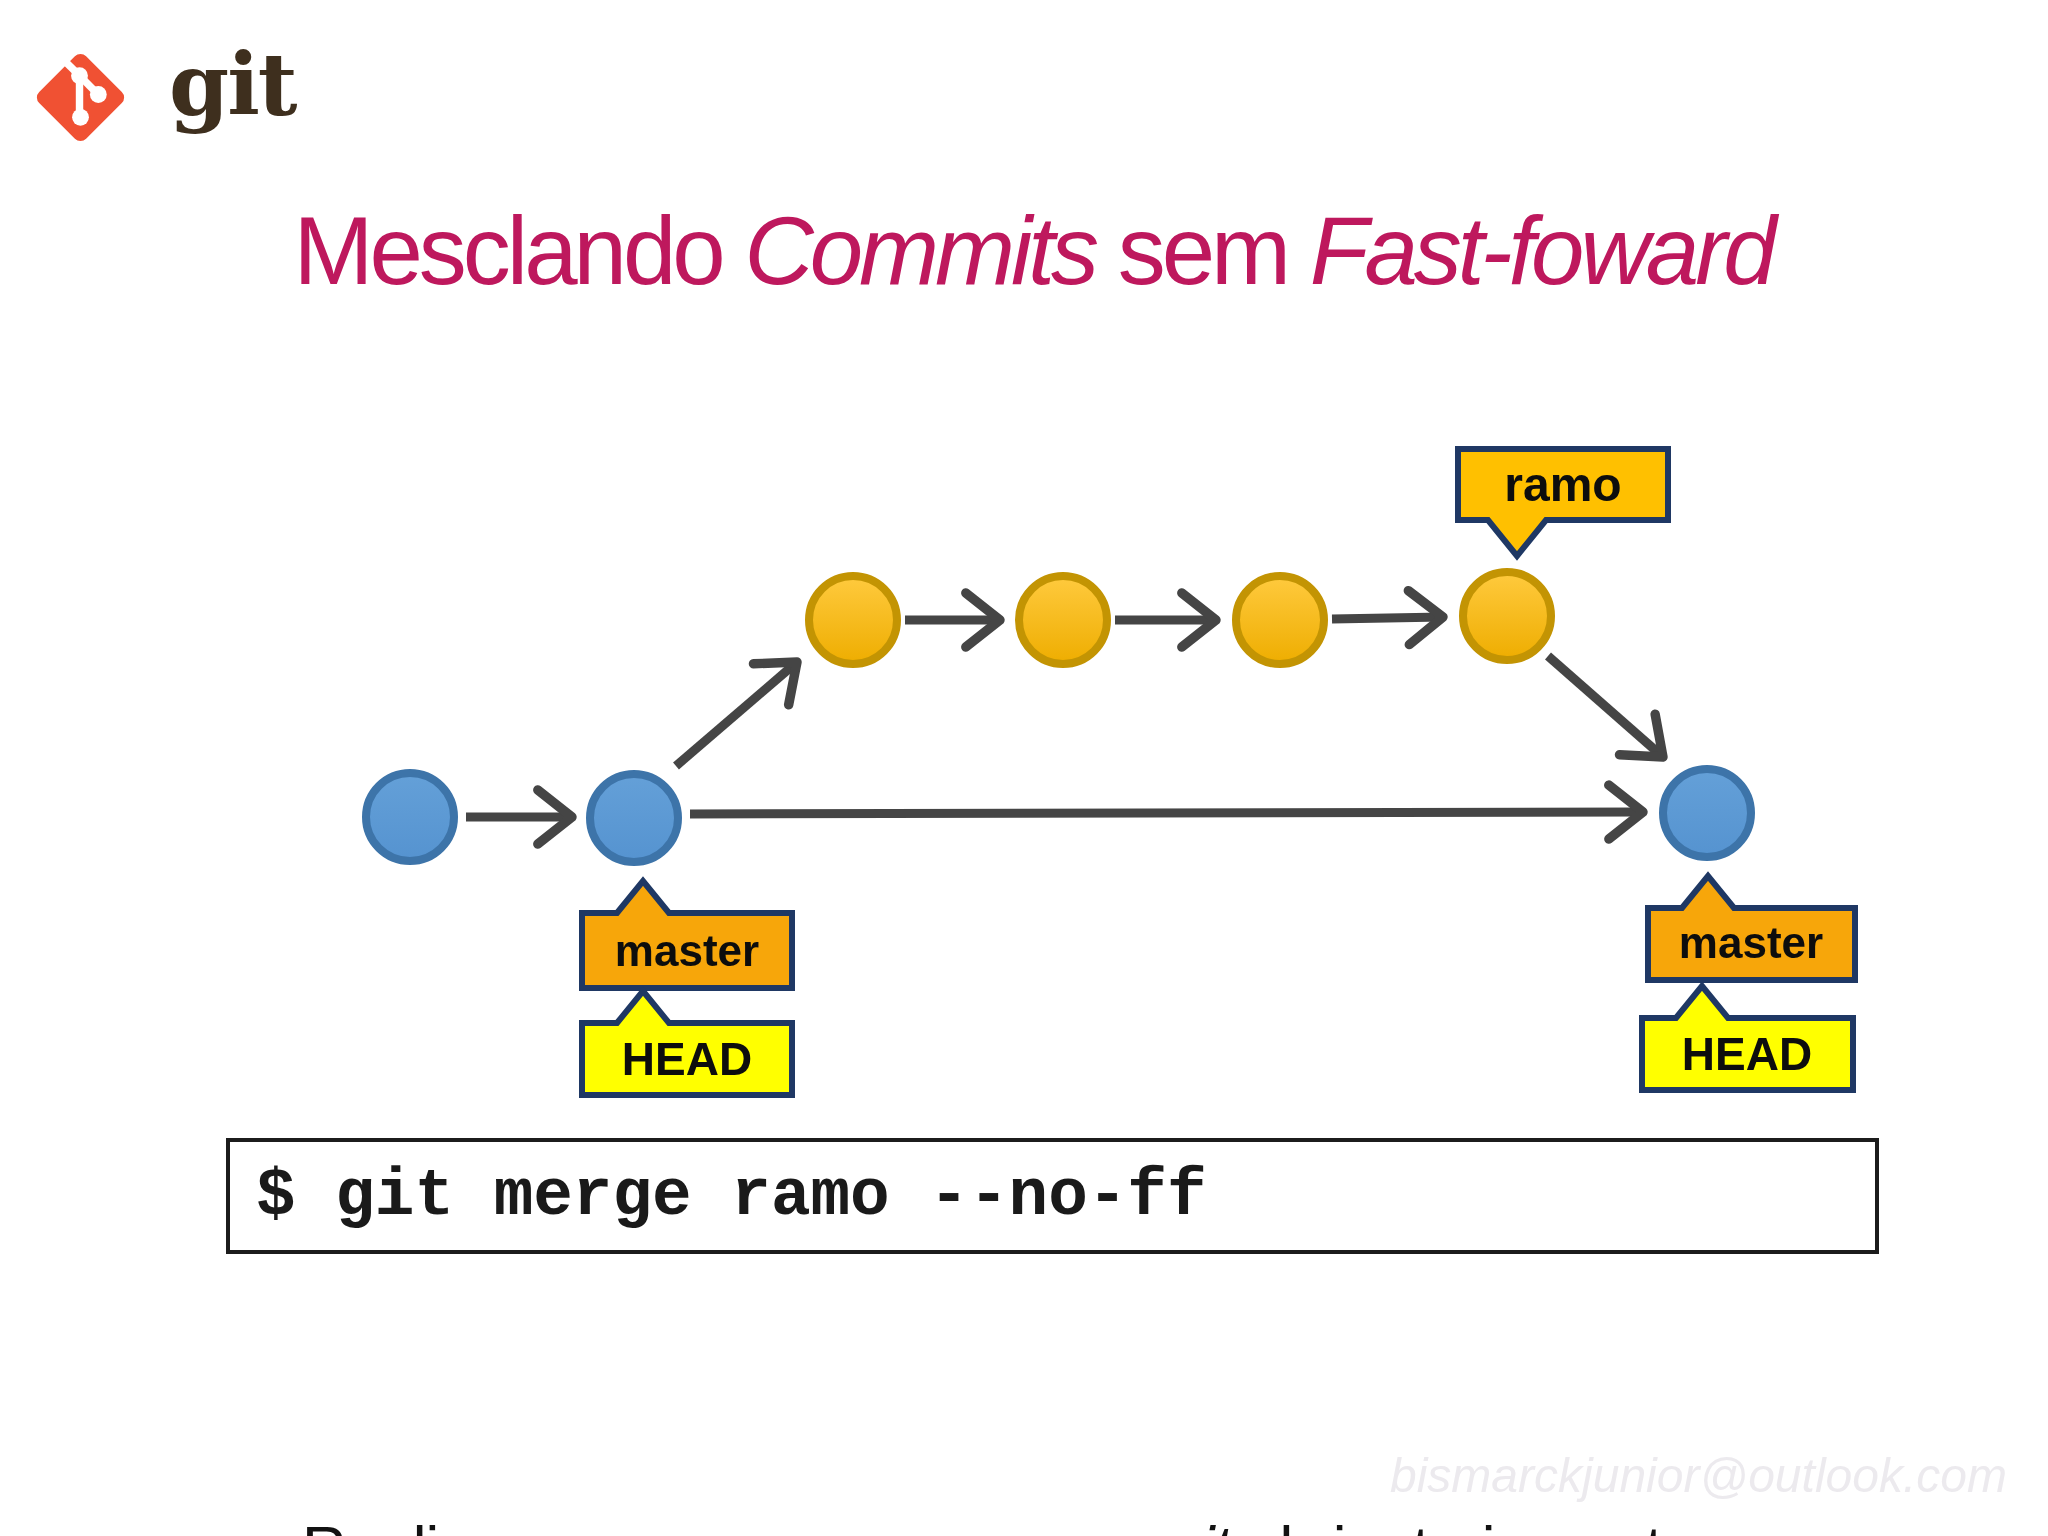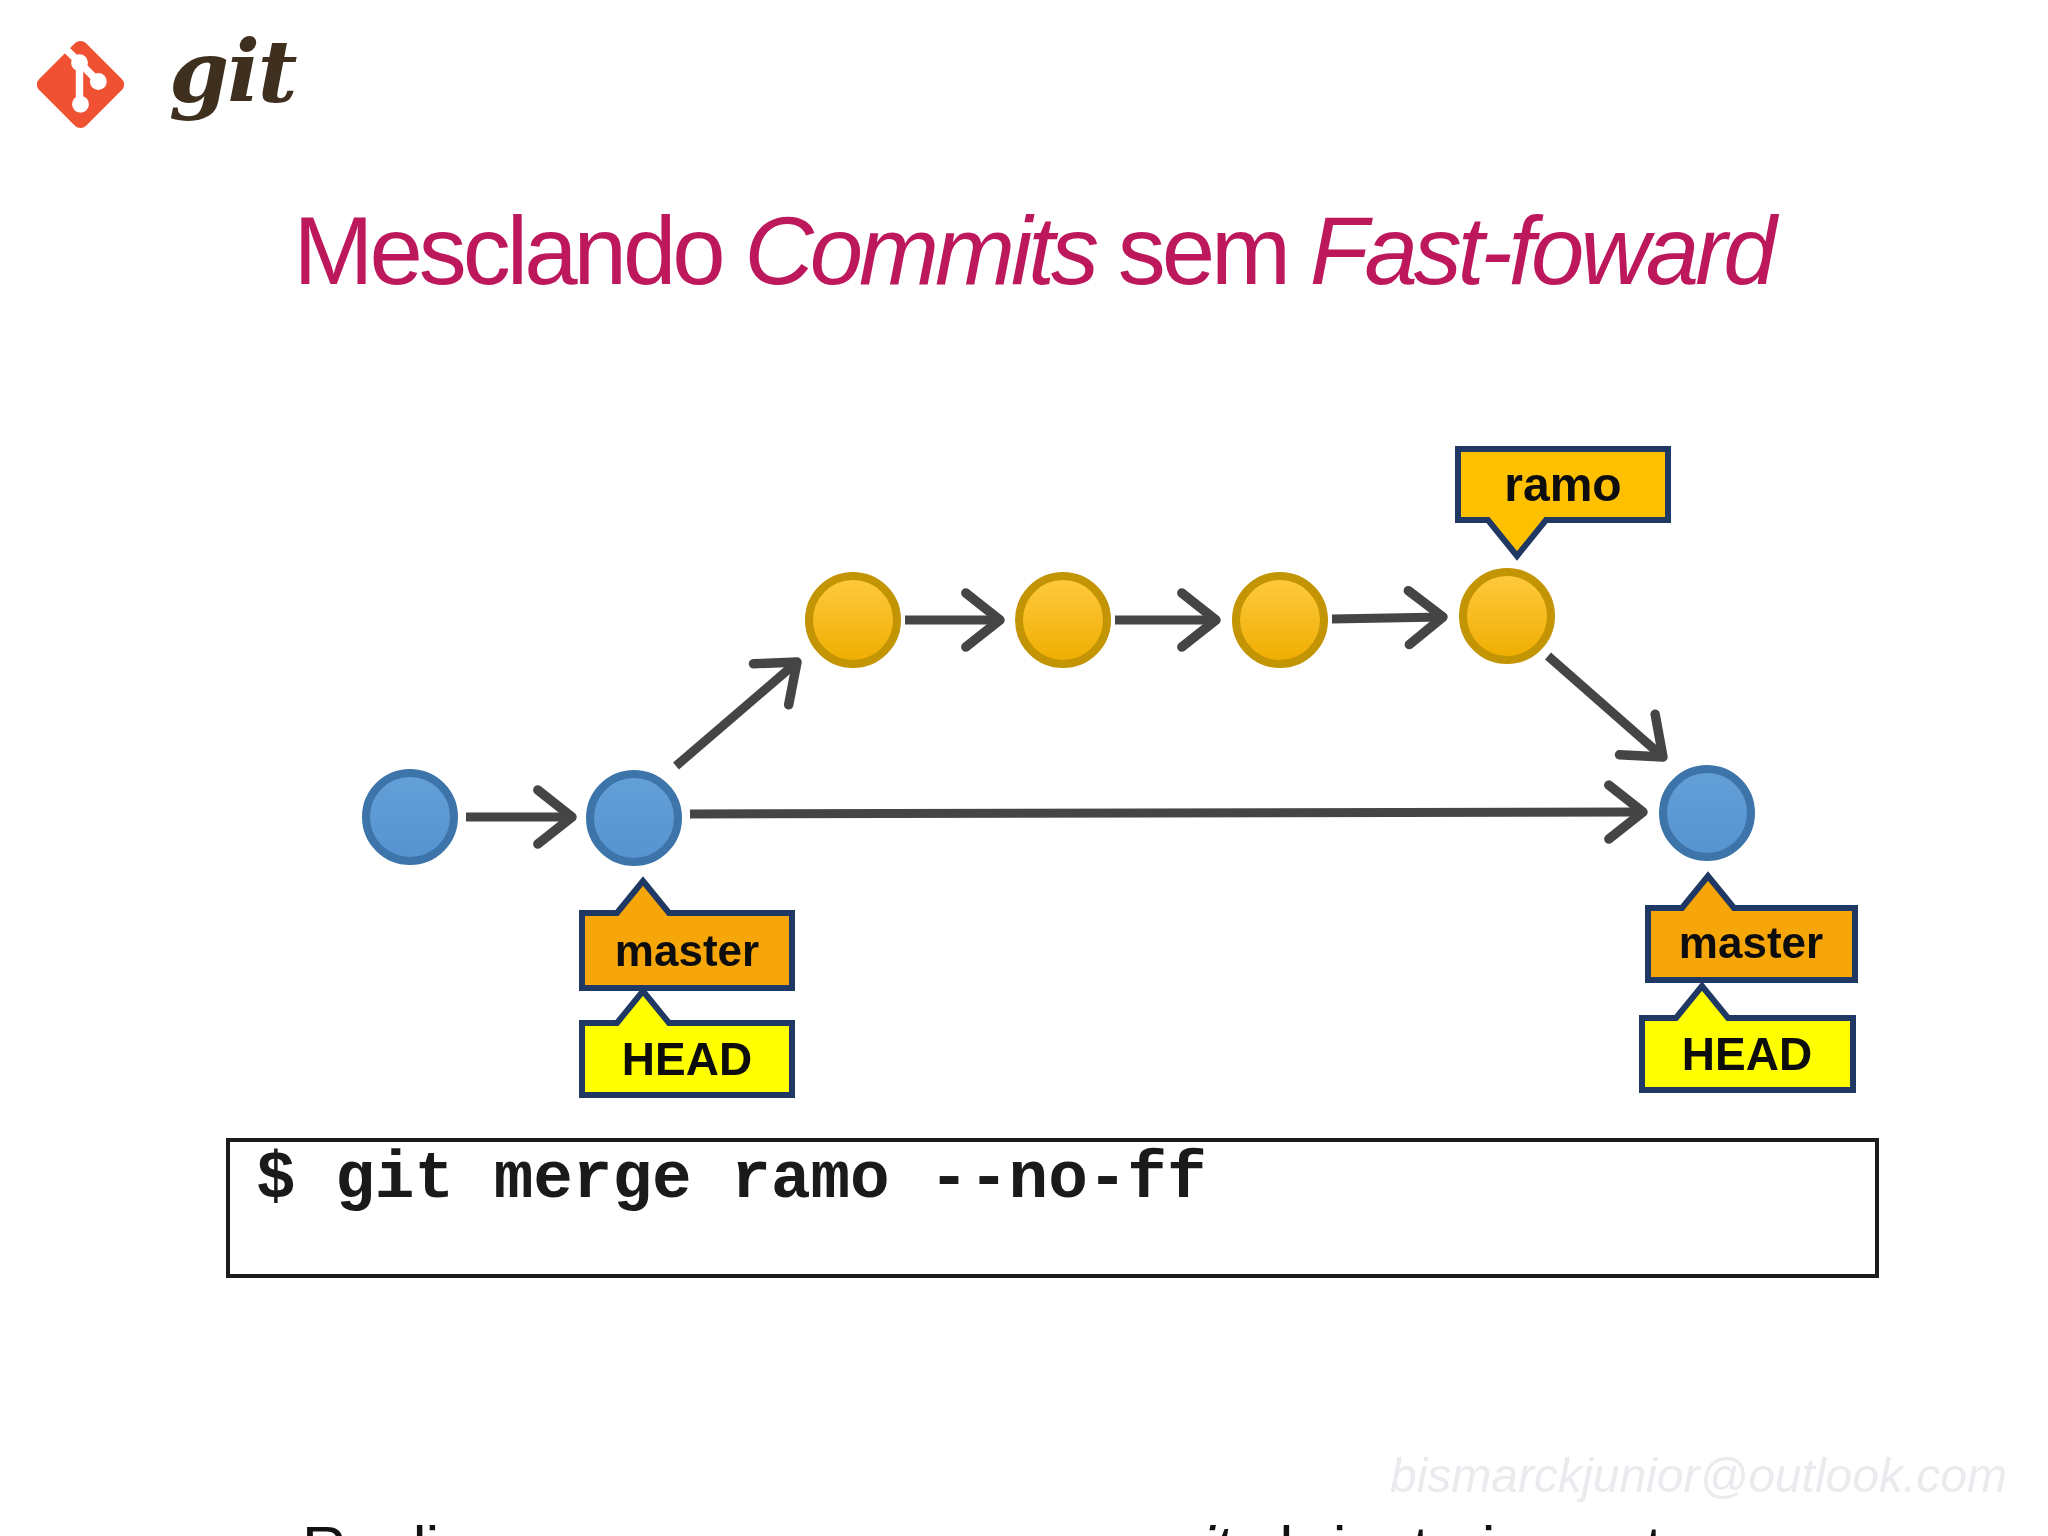--- a/index.html
+++ b/index.html
@@ -1,39 +1,39 @@
 <!DOCTYPE html>
 <html><head>
 <meta charset="utf-8">
 <style>
   html,body{margin:0;padding:0;background:#ffffff;}
   body{width:2048px;height:1536px;position:relative;overflow:hidden;
        font-family:"Liberation Sans","DejaVu Sans",sans-serif;color:#161616;}
   .slide{position:absolute;inset:0;}
 
   
-  .logo{position:absolute;left:31px;top:33px;width:340px;height:110px;font-style:italic;}
+  .logo{position:absolute;left:31px;top:46px;width:340px;height:110px;}
   .logo svg{position:absolute;left:0;top:2px;}
   .wordmark{position:absolute;left:138px;top:-12px;
             font-family:"DejaVu Serif","Liberation Serif",serif;
             font-weight:bold;font-size:86px;letter-spacing:-2px;color:#3E2F1E;}
 
   
   .title{position:absolute;top:196px;left:1033px;transform:translateX(-50%);
          white-space:pre;font-size:96px;letter-spacing:-4px;color:#be185d;}
   .title i{font-style:italic;}
 
   
   svg.diagram{position:absolute;left:0;top:0;z-index:1;}
   .lbl{font-family:"Liberation Sans","DejaVu Sans",sans-serif;font-weight:bold;fill:#0d0d0d;}
 
   
-  .cmd{position:absolute;left:226px;top:1138px;width:1653px;height:140px;
+  .cmd{position:absolute;left:226px;top:1138px;width:1653px;height:116px;
        box-sizing:border-box;border:4px solid #1c1c1c;background:#ffffff;
-       display:flex;z-index:2;}
+       display:flex;align-items:center;z-index:2;}
   .cmd span{font-family:"Liberation Mono","DejaVu Sans Mono",monospace;
             font-weight:bold;font-size:66px;color:#1a1a1a;margin-left:26px;white-space:pre;}
 
   
   .desc{position:absolute;left:302px;top:1328px;z-index:2;
         font-size:62px;letter-spacing:-1px;line-height:88px;color:#121212;white-space:pre;}
   .desc i{font-style:italic;}
 
   
   .watermark{position:absolute;left:1390px;top:1448px;z-index:1;

